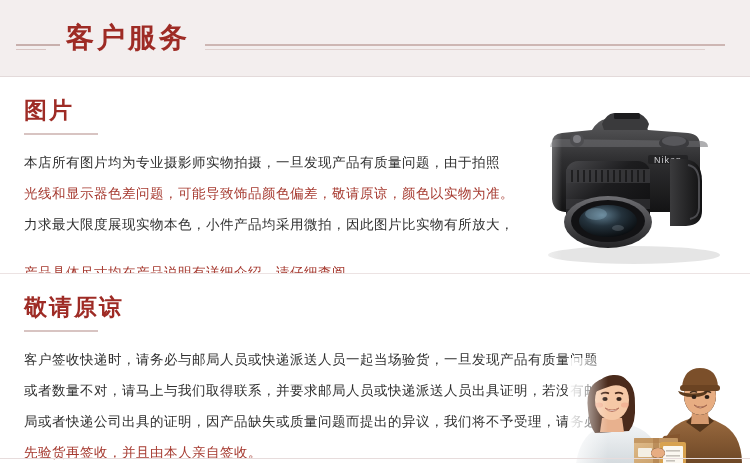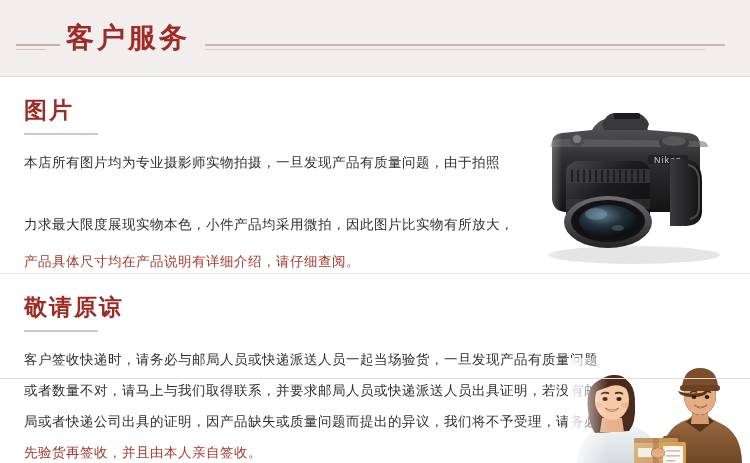--- a/index.html
+++ b/index.html
@@ -9,21 +9,21 @@
   body {
     width: 750px;
     height: 463px;
     background: #ffffff;
     font-family: "Liberation Sans", sans-serif;
     overflow: hidden;
   }
   .page {
     position: relative;
     width: 750px;
-    height: 379px;
+    height: 459px;
     background: #ffffff;
   }
 
   
   .header {
     position: relative;
     height: 76px;
     background: #f3eeee;
     border-bottom: 1px solid #e3dada;
     overflow: hidden;
@@ -112,21 +112,21 @@
     line-height: 31px;
     color: #2f2f2f;
     letter-spacing: 0.5px;
     white-space: nowrap;
   }
   .body-text.accent { color: #a63a30; }
 
   .section.photo .line1 { top: 70px; }
   .section.photo .line2 { top: 101px; }
   .section.photo .line3 { top: 132px; }
-  .section.photo .line4 { top: 169px; }
+  .section.photo .line4 { top: 180px; }
 
   .section.delivery .dline1 { top: 70px; }
   .section.delivery .dline2 { top: 101px; }
   .section.delivery .dline3 { top: 132px; }
   .section.delivery .dline4 { top: 163px; }
 
   
   .camera-wrap {
     position: absolute;
     right: 6px;
@@ -171,20 +171,21 @@
     <div class="header-title">客户服务</div>
     <div class="rule-right"></div>
     <div class="rule-right2"></div>
   </div>
 
   <div class="section photo">
     <div class="sec-heading">图片</div>
     <div class="heading-underline"></div>
 
     <div class="body-text line1">本店所有图片均为专业摄影师实物拍摄，一旦发现产品有质量问题，由于拍照</div>
+    <div class="body-text accent line2">光线和显示器色差问题，可能导致饰品颜色偏差，敬请原谅，颜色以实物为准。</div>
     <div class="body-text line3">力求最大限度展现实物本色，小件产品均采用微拍，因此图片比实物有所放大，</div>
     <div class="body-text accent line4">产品具体尺寸均在产品说明有详细介绍，请仔细查阅。</div>
 
     <div class="camera-wrap">
       <svg width="222" height="170" viewBox="0 0 222 170" xmlns="http://www.w3.org/2000/svg">
         <defs>
           <linearGradient id="bodyG" x1="0" y1="0" x2="0" y2="1">
             <stop offset="0%" stop-color="#5a5a5c"></stop>
             <stop offset="45%" stop-color="#2e2e30"></stop>
             <stop offset="100%" stop-color="#131314"></stop>

